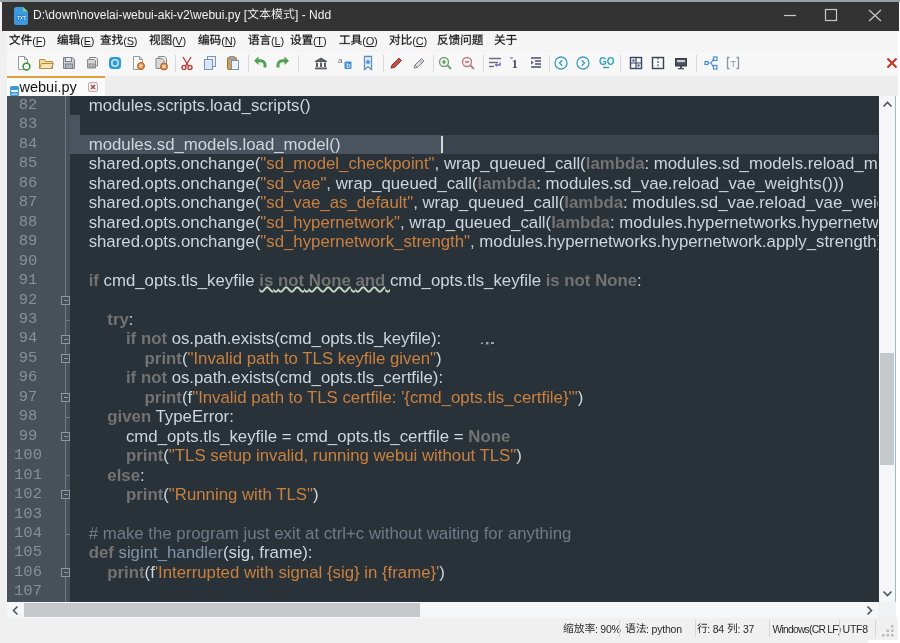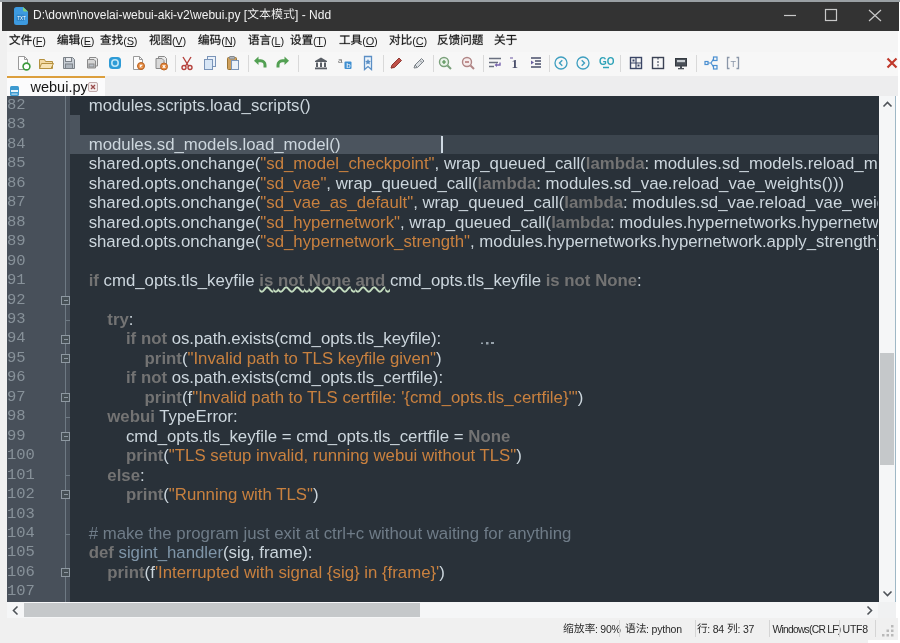--- a/index.html
+++ b/index.html
@@ -15,26 +15,26 @@
 #menubar{left:6.5px;top:31px;width:891px;height:21px;background:#f5f5f5}
 .mitem{position:absolute;top:3px;font-size:11px;color:#1d1d1d;white-space:nowrap;letter-spacing:-0.2px}
 
 #toolbar{left:6.5px;top:52px;width:891px;height:23.5px;background:#f7f7f7}
 .ticon{position:absolute;top:3px;width:16px;height:16px}
 .tsep{position:absolute;top:3px;width:1px;height:17px;background:#d9d9d9}
 
 #tabbar{left:6.5px;top:75.5px;width:891px;height:20px;background:#ededee}
 #tab{position:absolute;left:0;top:0;width:98px;height:20px;background:#fbfbfc;border-top:2px solid #dc9f3d}
 #tabicon{position:absolute;left:3.5px;top:4.5px}
-#tabtext{position:absolute;left:24px;top:1px;font-size:14.5px;color:#141414}
+#tabtext{position:absolute;left:13px;top:1px;font-size:14.5px;color:#141414}
 #tabclose{position:absolute;left:81.5px;top:4.5px;width:10px;height:10px;border:1px solid #bfa9a9;border-radius:2px;background:#f3ecec}
 
 #editor{left:6.5px;top:95.5px;width:889.5px;height:522.5px;background:#293139;border-right:1px solid #9fb8c6;border-bottom:1px solid #9fb8c6}
 #gutter{left:7px;top:96px;width:63px;height:506px;background:#48505a}
-#gutternums{left:7px;top:96px;width:42px;height:506px;font-family:"Liberation Mono",monospace;font-size:15.5px;line-height:19.45px;color:#879199;text-align:left;white-space:pre}
+#gutternums{left:7px;top:96px;width:42px;height:506px;font-family:"Liberation Mono",monospace;font-size:15.5px;line-height:19.45px;color:#879199;text-align:center;white-space:pre}
 .fbox{position:absolute;left:61px;width:9px;height:9px;background:#475056;border:1px solid #8e98a1}
 .fbox::after{content:"";position:absolute;left:1.5px;top:3px;width:4px;height:1px;background:#8e98a1}
 #caretline{left:70px;top:134.9px;width:808px;height:19.45px;background:#3c454e}
 #sel83{left:70px;top:115.4px;width:10px;height:19.5px;background:#4b545e}
 #sel84{left:70px;top:134.9px;width:371.5px;height:19.45px;background:#4b545e}
 #cursor{left:441px;top:136px;width:2px;height:17px;background:#cfd9e2}
 #code{left:70px;top:96px;width:808px;height:506px;font-family:Liberation Sans, sans-serif;font-size:16.8px;line-height:19.45px;color:#ccd6dd;white-space:pre;overflow:hidden}
 #code .k{color:#737373;font-weight:bold}
 #code .s{color:#c9813f}
 #code .c{color:#6f7c88}
@@ -373,21 +373,21 @@
     shared.opts.onchange(<span class="s">"sd_hypernetwork"</span>, wrap_queued_call(<b class="k">lambda</b>: modules.hypernetworks.hypernetwork.load_hypernetwork()))
     shared.opts.onchange(<span class="s">"sd_hypernetwork_strength"</span>, modules.hypernetworks.hypernetwork.apply_strength)
 
     <b class="k">if</b> cmd_opts.tls_keyfile <span class="w"><b class="k">is</b> <b class="k">not</b> <b class="k">None</b> <b class="k">and</b> </span>cmd_opts.tls_keyfile <b class="k">is</b> <b class="k">not</b> <b class="k">None</b>:
 
         <b class="k">try</b>:
             <b class="k">if</b> <b class="k">not</b> os.path.exists(cmd_opts.tls_keyfile):
                 <b class="k">print</b>(<span class="s">"Invalid path to TLS keyfile given"</span>)
             <b class="k">if</b> <b class="k">not</b> os.path.exists(cmd_opts.tls_certfile):
                 <b class="k">print</b>(f<span class="s">"Invalid path to TLS certfile: '{cmd_opts.tls_certfile}'"</span>)
-        <b class="k">webui</b> TypeError:
+        <b class="k">given</b> TypeError:
             cmd_opts.tls_keyfile = cmd_opts.tls_certfile = <b class="k">None</b>
             <b class="k">print</b>(<span class="s">"TLS setup invalid, running webui without TLS"</span>)
         <b class="k">else</b>:
             <b class="k">print</b>(<span class="s">"Running with TLS"</span>)
 
     <span class="c"># make the program just exit at ctrl+c without waiting for anything</span>
     <b class="k">def</b> <span class="f">sigint_handler</span>(sig, frame):
         <b class="k">print</b>(f<span class="s">'Interrupted with signal {sig} in {frame}'</span>)</div>
 <div class="abs" id="cursor"></div>
 <svg class="abs" style="left:481px;top:341px" width="14" height="4">

